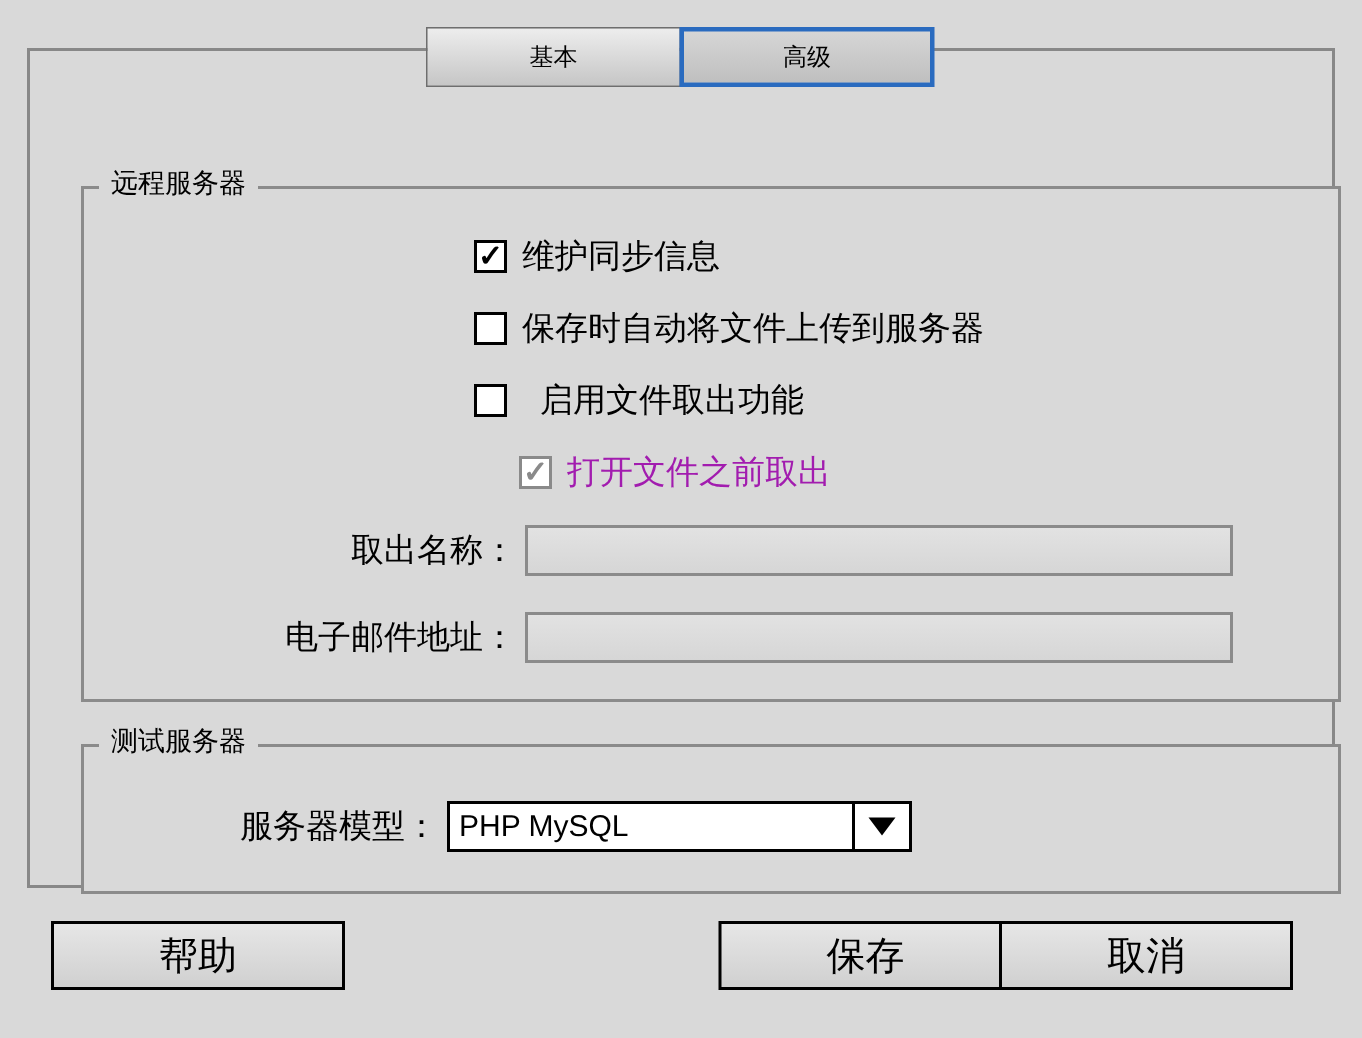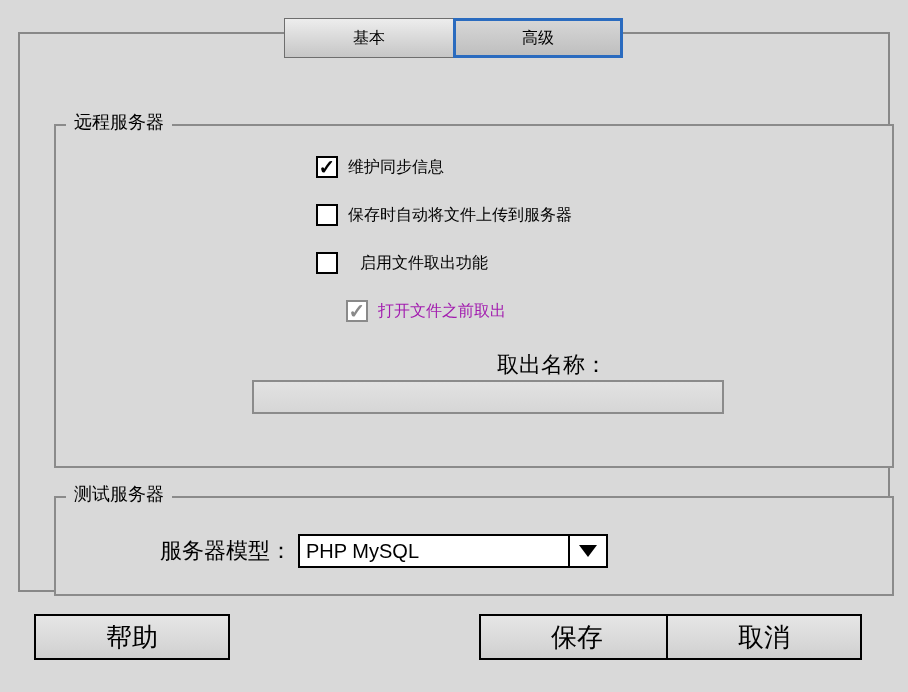--- a/index.html
+++ b/index.html
@@ -75,21 +75,21 @@
     .cb.checked::after {
       content: "✓";
       font-size: 20px;
       line-height: 1;
       font-weight: 700;
       color: #000;
     }
     .cb.disabled { border-color: #8a8a8a; }
     .cb.disabled.checked::after { color: #8a8a8a; }
 
-    .lbl { font-size: 16px; color: #000; }
+    .lbl { font-size: 22px; color: #000; }
     .lbl.disabled { color: #a21caf; }
 
     .rlabel { font-size: 22px; text-align: right; }
 
     .input {
       height: 34px;
       border: 2px solid #8b8b8b;
       background: linear-gradient(#e2e2e2, #d6d6d6);
       padding: 0 6px;
     }
@@ -159,22 +159,26 @@
     </div>
     <div class="row" style="left:260px; top:126px;gap:12px;">
       <span class="cb"></span>
       <span class="lbl">启用文件取出功能</span>
     </div>
     <div class="row" style="left:290px; top:174px;">
       <span class="cb disabled checked"></span>
       <span class="lbl disabled">打开文件之前取出</span>
     </div>
 
-    <div class="row" style="left:44px; top:224px; width:770px;flex-direction:column;">
+    <div class="row" style="left:44px; top:224px; width:770px;">
       <div class="rlabel" style="width:244px;">取出名称：</div>
+      <input class="input" style="width: 472px; margin-left: 6px;" value="">
+    </div>
+    <div class="row" style="left:44px; top:282px; width:770px;">
+      <div class="rlabel" style="width:244px;">电子邮件地址：</div>
       <input class="input" style="width: 472px; margin-left: 6px;" value="">
     </div>
   </div>
 
   <div class="groupbox gb-test">
     <div class="gb-legend">测试服务器</div>
     <div class="row" style="left:16px; top:36px; width:800px;">
       <div class="rlabel" style="width:220px;">服务器模型：</div>
       <div class="select-wrap" style="margin-left:6px;">
         <div class="select-value">PHP MySQL</div>

